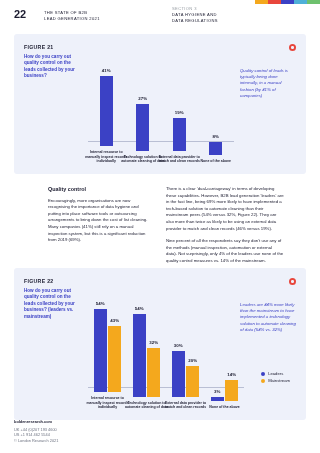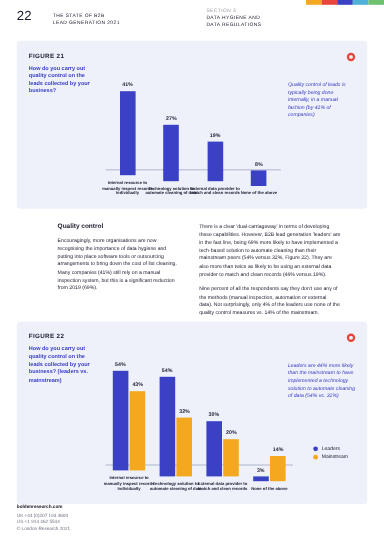--- a/index.html
+++ b/index.html
@@ -15,21 +15,21 @@
 
   
   .topbar {
     position: absolute; top:0; left:0; right:0; height: 30px;
   }
   .topstripe { position:absolute; top:0; right:0; height:4px; display:flex; }
   .topstripe span { display:block; width:13px; height:4px; }
 
   .pagenum {
     position:absolute; left:14px; top:8px;
-    font-size: 11px; font-weight: 400; color:#1b1b2f;
+    font-size: 11px; font-weight: 700; color:#1b1b2f;
     letter-spacing:0;
   }
   .topmeta {
     position:absolute; left:44px; top:10px;
     font-size: 4.1px; line-height: 6px; color:#1b1b2f;
     letter-spacing:0.35px; text-transform: uppercase;
   }
   .topmeta-right {
     position:absolute; left:172px; top:6px;
     font-size: 4.1px; line-height: 6px; color:#1b1b2f;

